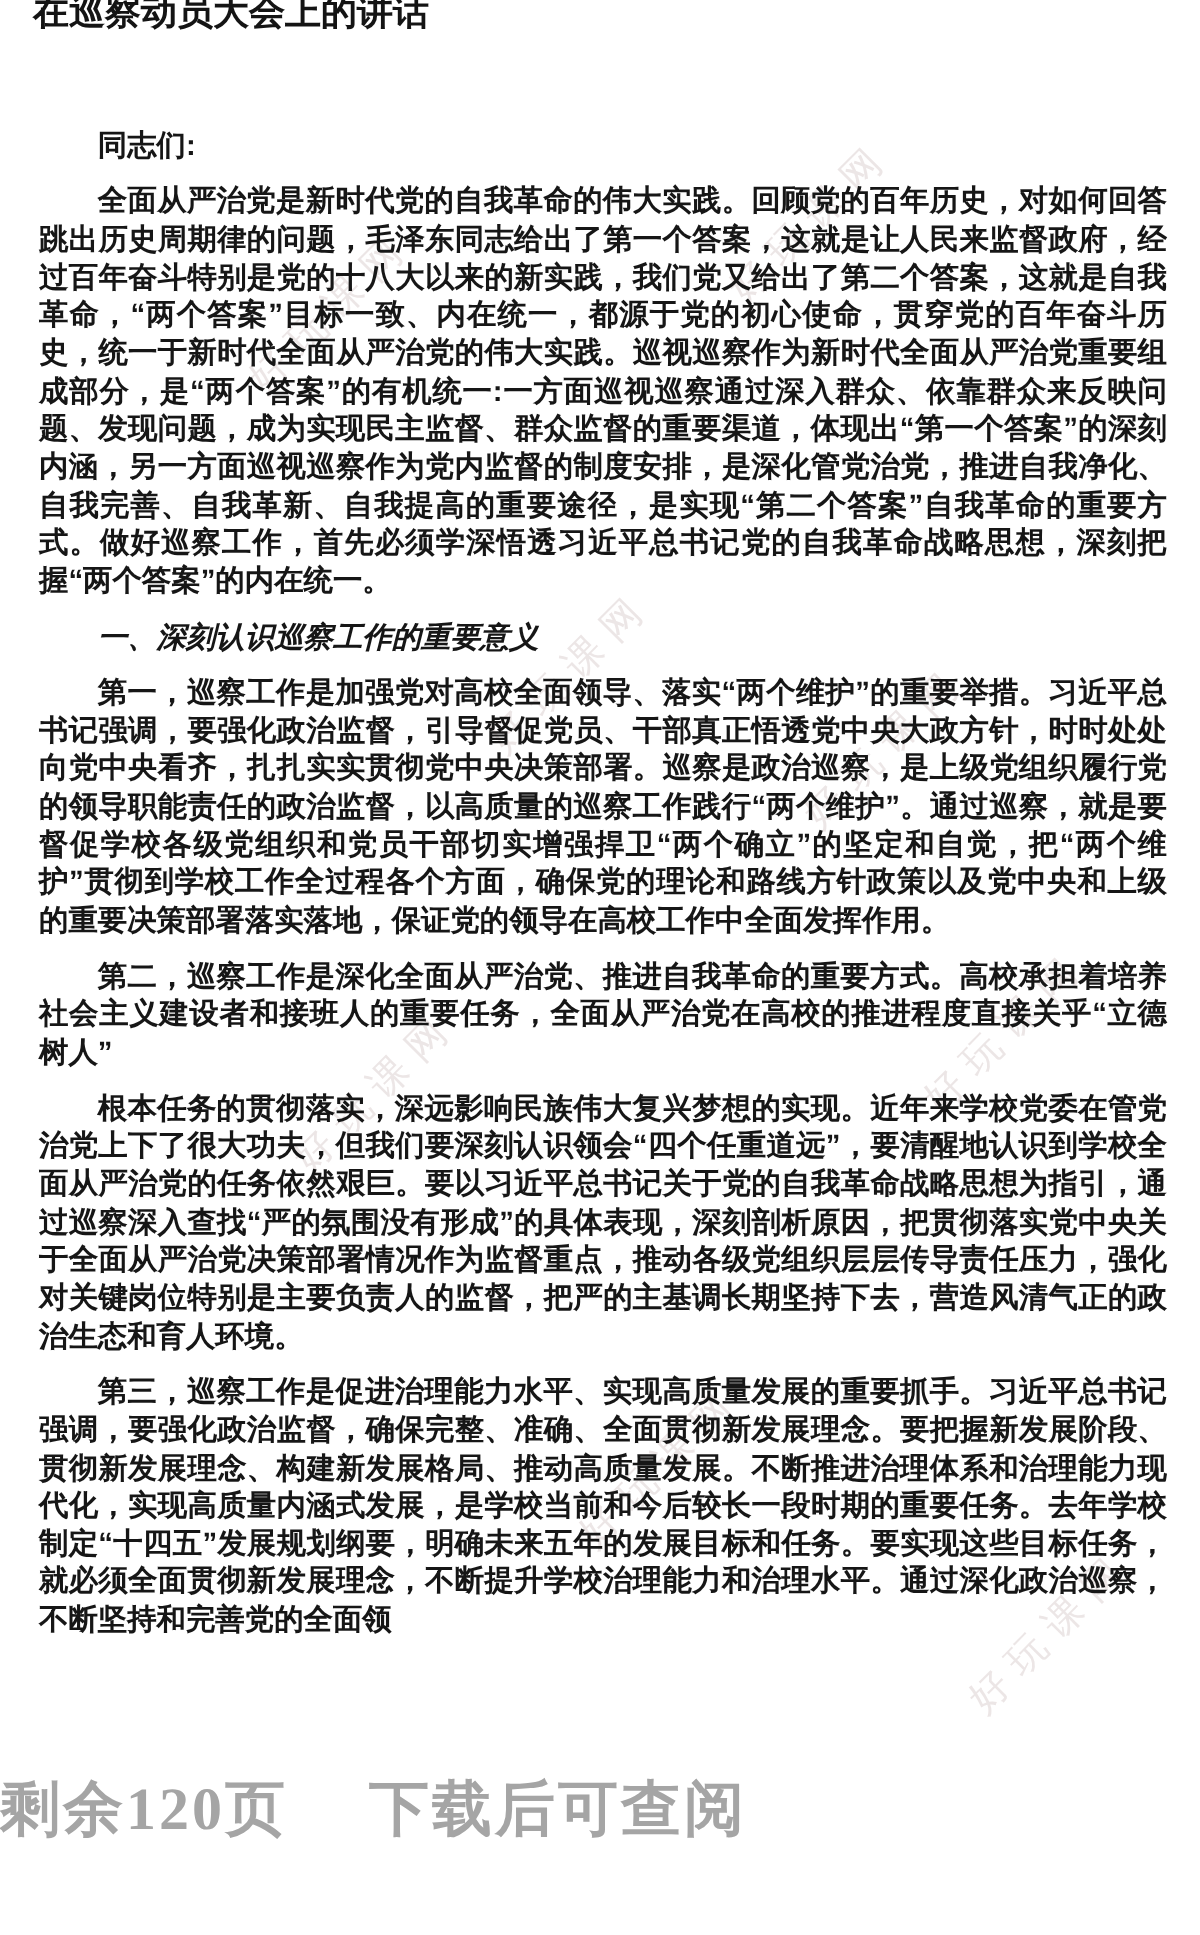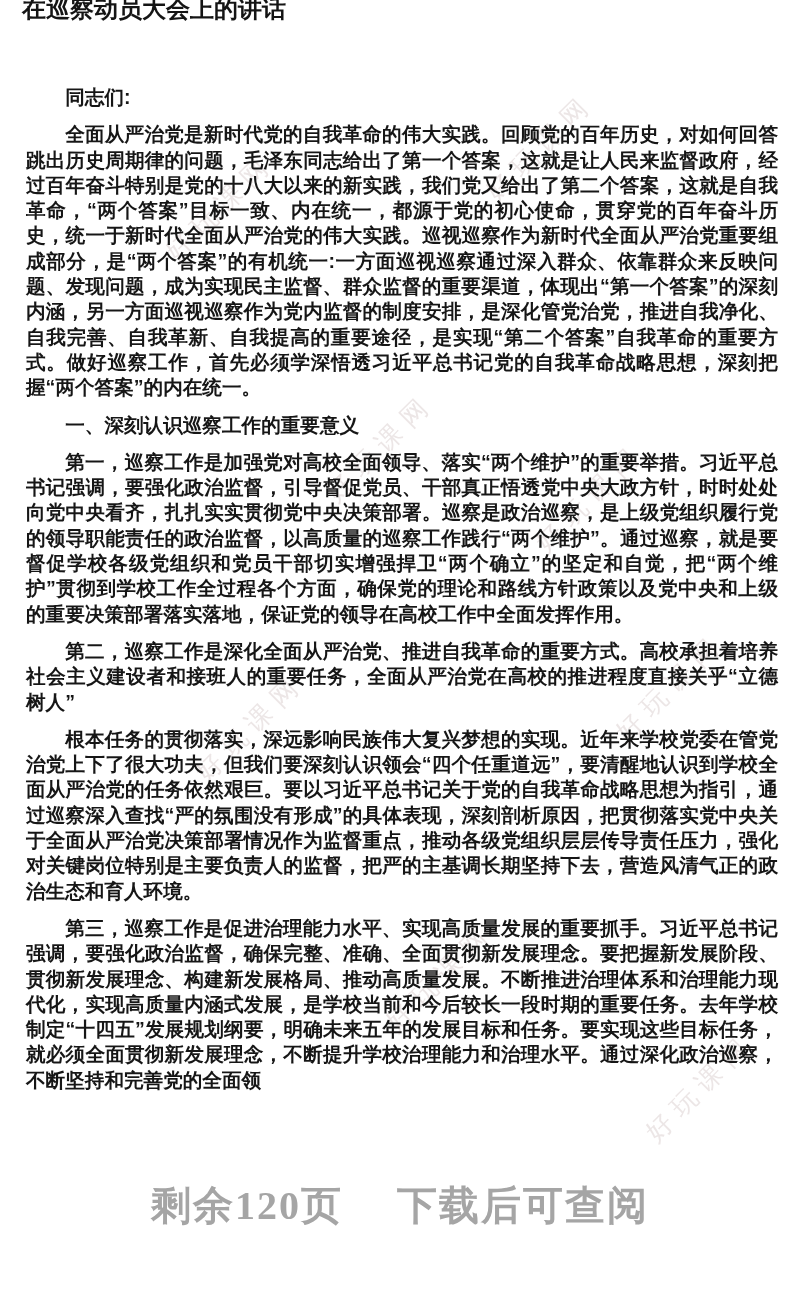--- a/index.html
+++ b/index.html
@@ -48,28 +48,29 @@
     color: #161616;
     font-weight: 600;
     text-align: justify;
   }
   .content p {
     margin: 12px;
     text-indent: 2em;
   }
   .content p.heading {
     font-weight: 700;
+    font-style: italic;
   }
   .footer {
     position: absolute;
     top: 1183px;
     left: 0;
     width: 100%;
     z-index: 1;
-    text-align: center;
+    text-align: left;
     font-family: "Liberation Serif", serif;
     font-weight: 700;
     font-size: 40px;
     line-height: 46px;
     color: #a5a5a5;
     letter-spacing: 2px;
   }
   .footer .gap { display: inline-block; width: 54px; }
 </style>
 </head>

